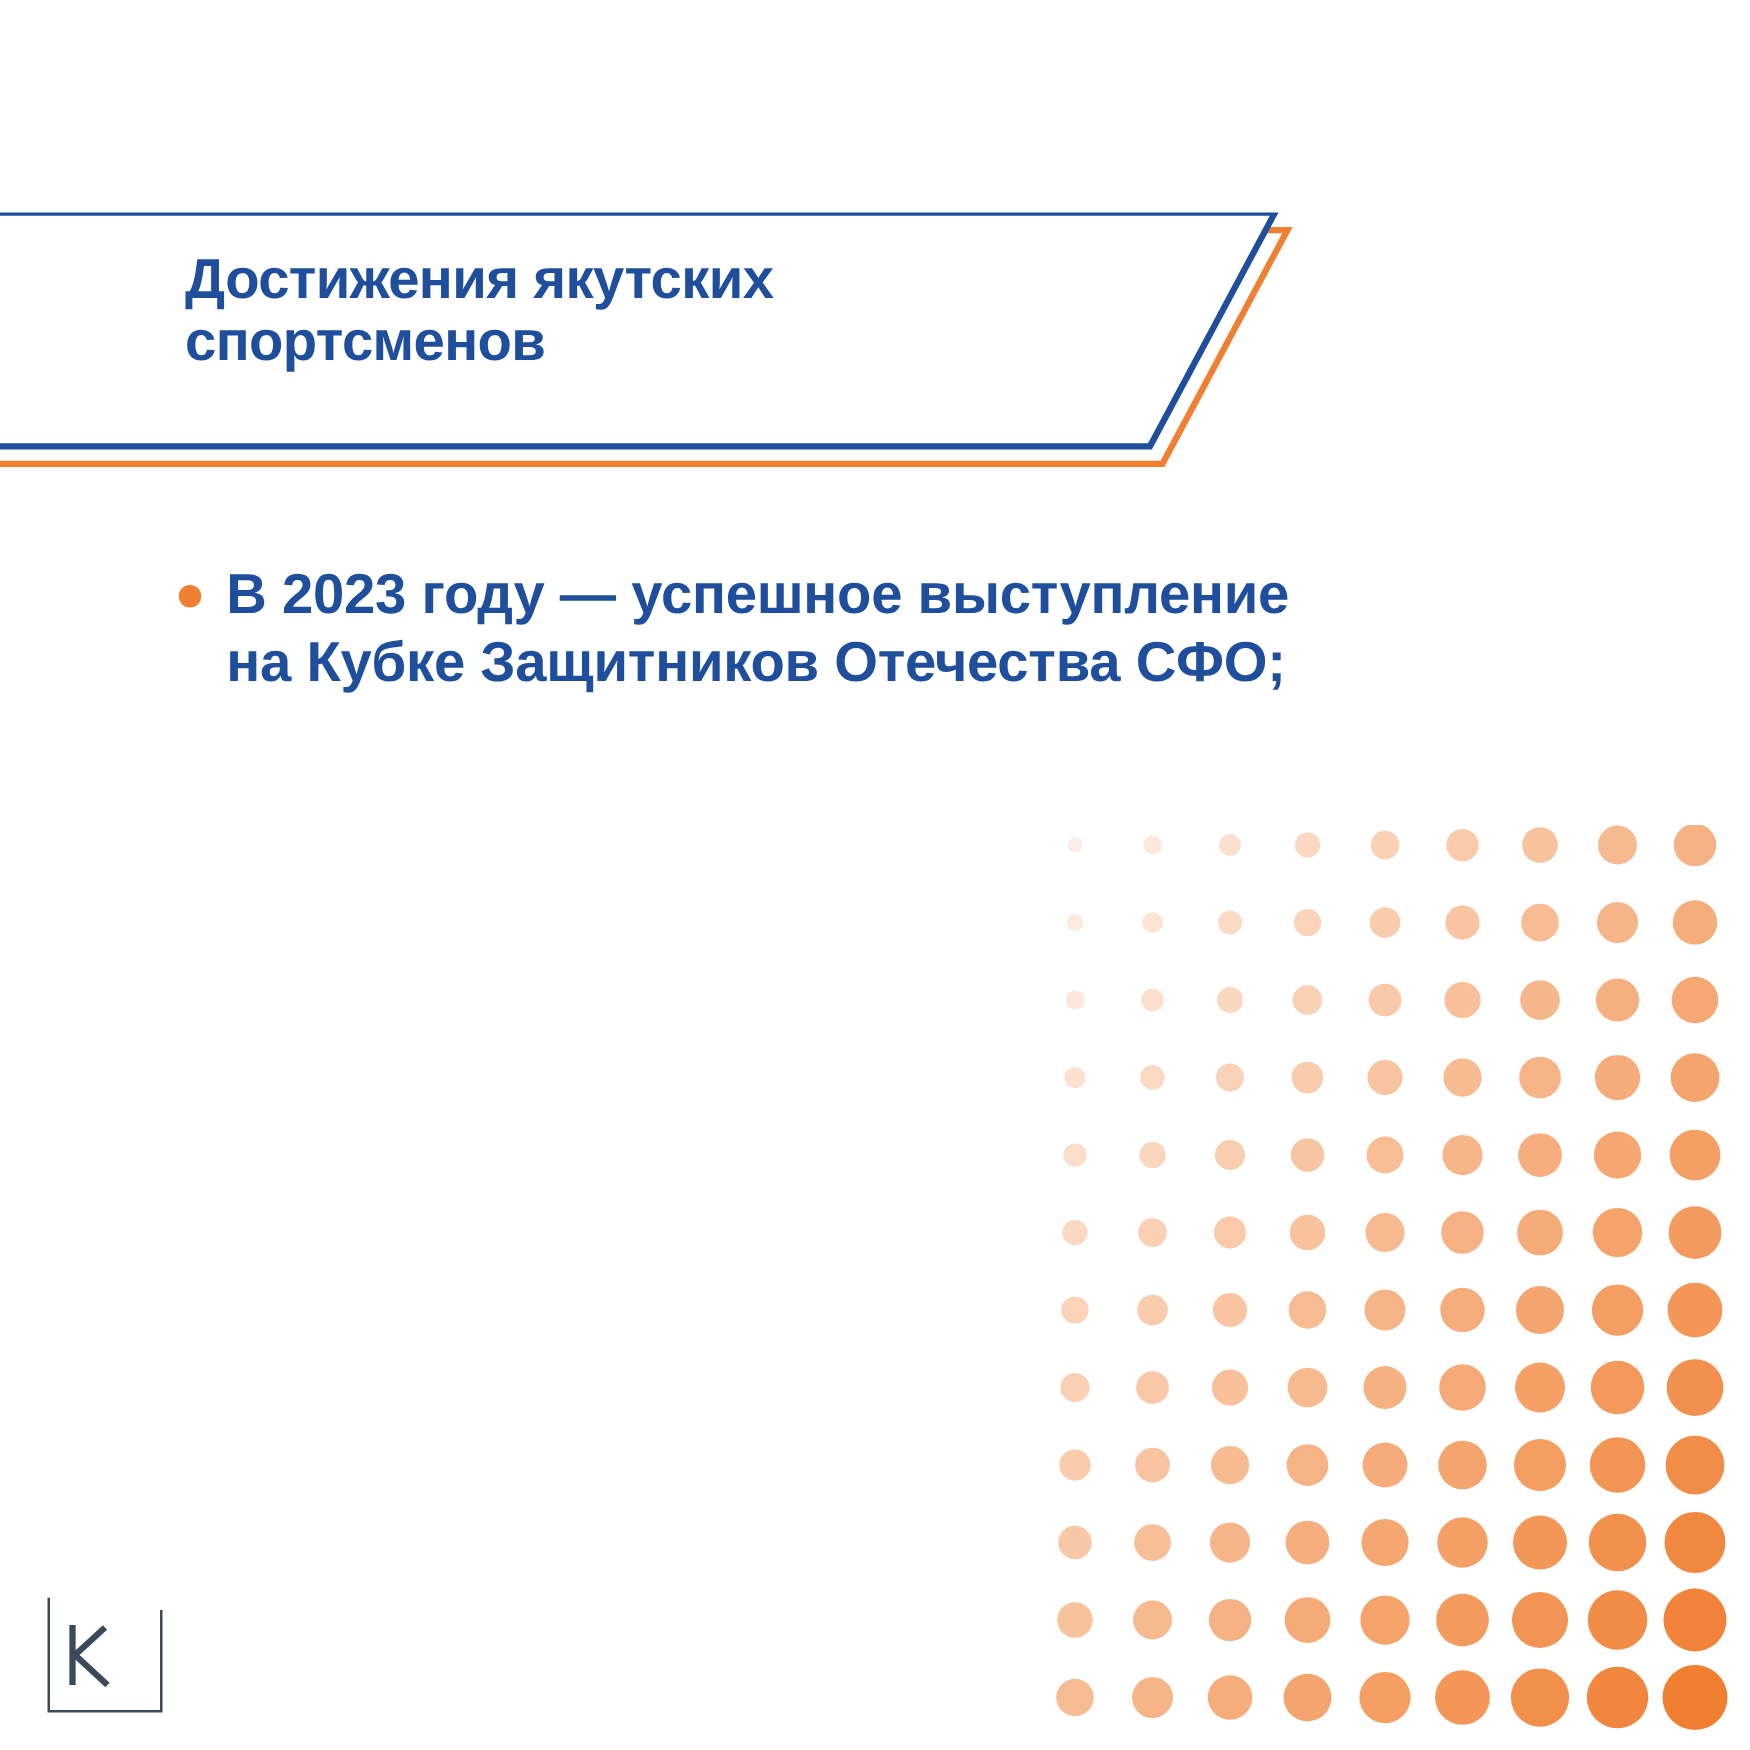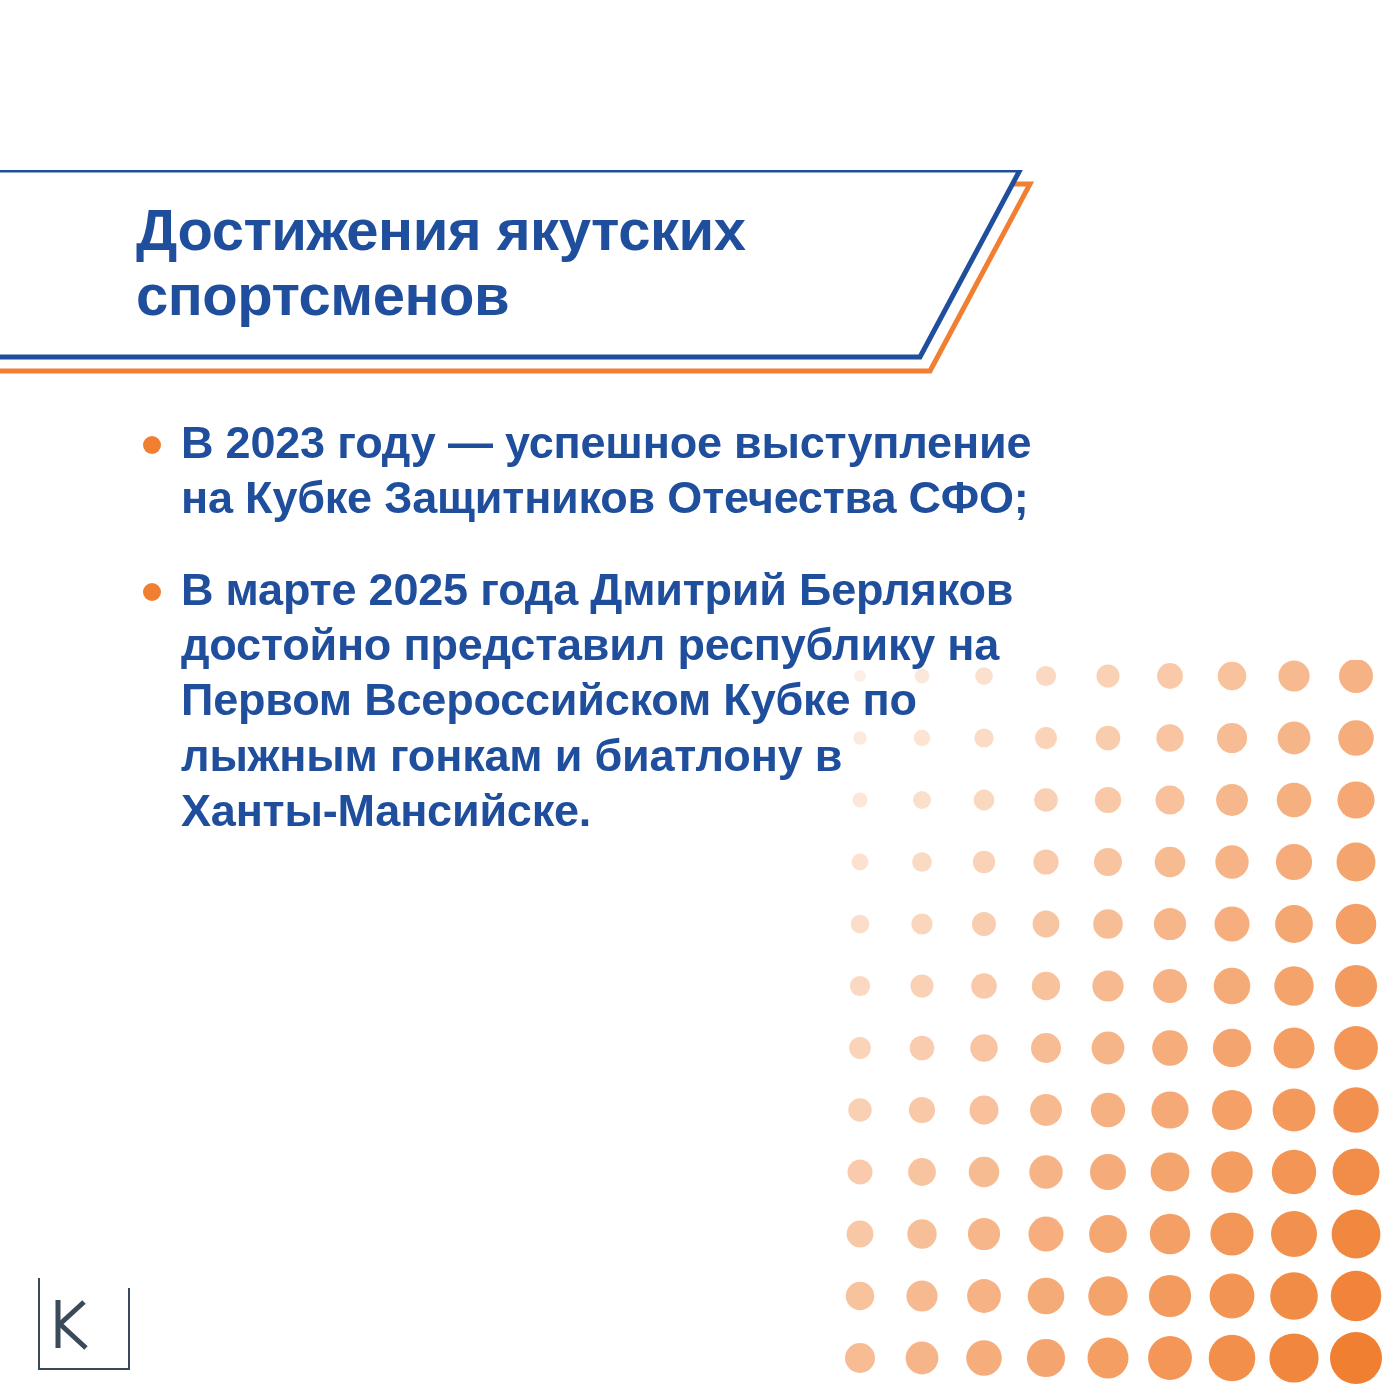--- a/index.html
+++ b/index.html
@@ -26,25 +26,25 @@
   }
   .banner-shape {
     position: absolute;
     inset: 0;
   }
   .banner-shape svg {
     display: block;
   }
   .banner-title {
     position: absolute;
-    left: 146px;
+    left: 158px;
     top: 28px;
     width: 860px;
     color: #1F4E9D;
-    font-size: 58px;
+    font-size: 45px;
     line-height: 1.12;
     font-weight: 700;
     letter-spacing: -0.5px;
     white-space: pre-line;
   }
 
   
   .bullets {
     position: absolute;
     left: 133px;
@@ -55,20 +55,21 @@
   .bullet-item {
     position: relative;
     padding-left: 48px;
     margin-bottom: 36px;
     color: #1F4E9D;
     font-size: 45px;
     line-height: 1.23;
     font-weight: 700;
     letter-spacing: -0.2px;
     white-space: pre-line;
+    margin-top: 32px;
   }
   .bullet-item::before {
     content: "";
     position: absolute;
     left: 10px;
     top: 21px;
     width: 18px;
     height: 18px;
     border-radius: 50%;
     background: #F07F32;
@@ -221,25 +222,20 @@
         <polygon points="0,0 1030,0 930,187 0,187" fill="#FFFFFF" stroke="#1F4E9D" stroke-width="5"></polygon>
       </svg>
     </div>
     <div class="banner-title">Достижения якутских
 спортсменов</div>
   </div>
 
   <div class="bullets">
     <div class="bullet-item">В 2023 году — успешное выступление
 на Кубке Защитников Отечества СФО;</div>
-    <div class="bullet-item">В марте 2025 года Дмитрий Берляков
-достойно представил республику на
-Первом Всероссийском Кубке по
-лыжным гонкам и биатлону в
-Ханты-Мансийске.</div>
   </div>
 
   <div class="logo">
     <svg width="92" height="92" viewBox="0 0 92 92" xmlns="http://www.w3.org/2000/svg">
       <path d="M0,0 L0,92 L92,92 L92,10" fill="none" stroke="#3B4A5A" stroke-width="4"></path>
       <path d="M20,22 L20,70" fill="none" stroke="#3B4A5A" stroke-width="5"></path>
       <path d="M46,24 L22,46 L48,70" fill="none" stroke="#3B4A5A" stroke-width="5"></path>
     </svg>
   </div>
 

